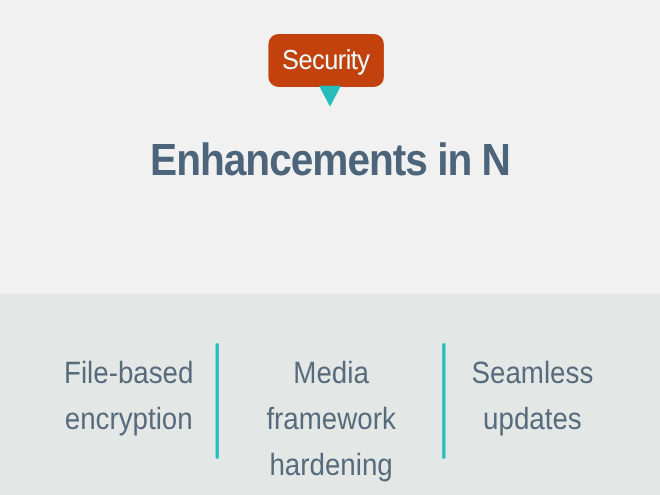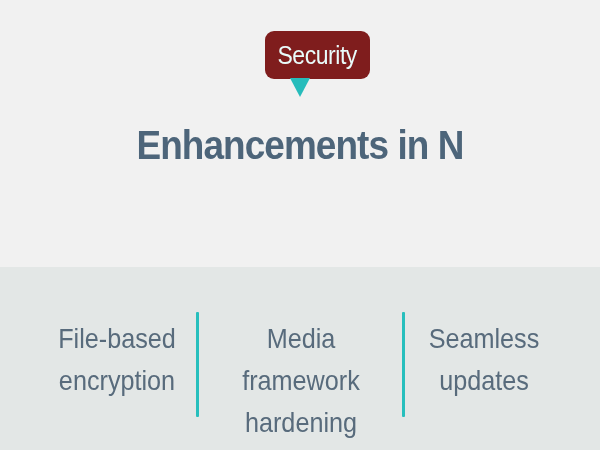--- a/index.html
+++ b/index.html
@@ -11,22 +11,22 @@
     }
     .top {
       position: absolute; left: 0; top: 0; width: 600px; height: 267px;
       background: #f1f1f1;
     }
     .bottom {
       position: absolute; left: 0; top: 267px; width: 600px; height: 183px;
       background: #e3e7e6;
     }
     .bubble {
-      position: absolute; left: 265px; top: 31px; width: 105px; height: 48px;
-      background: #7f1d1d; border-radius: 9px;
+      position: absolute; left: 244px; top: 31px; width: 105px; height: 48px;
+      background: #c2410c; border-radius: 9px;
       display: flex; align-items: center; justify-content: center;
     }
     .bubble-tail {
       position: absolute; left: 290px; top: 78px; width: 0; height: 0;
       border-left: 10px solid transparent;
       border-right: 10px solid transparent;
       border-top: 19px solid #26bcbb;
     }
     .bubble-label {
       color: #e9fbfa; font-size: 25px; letter-spacing: -0.5px;

